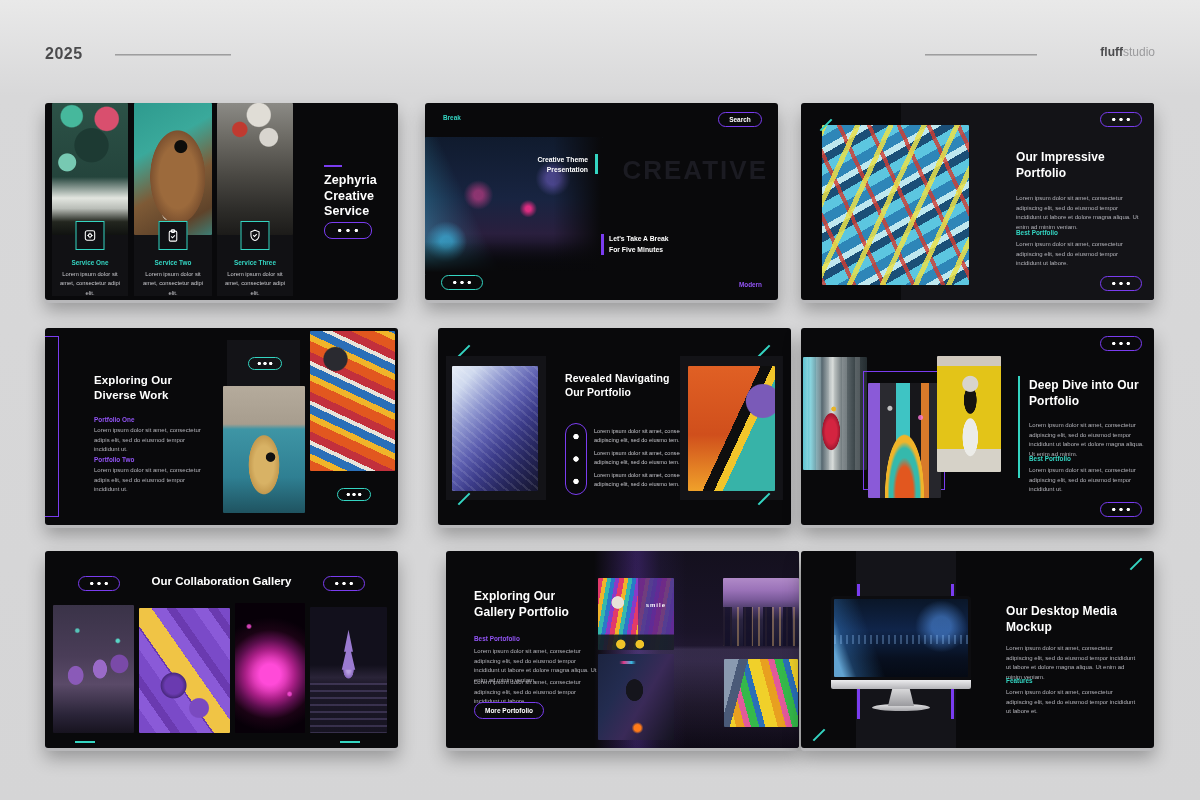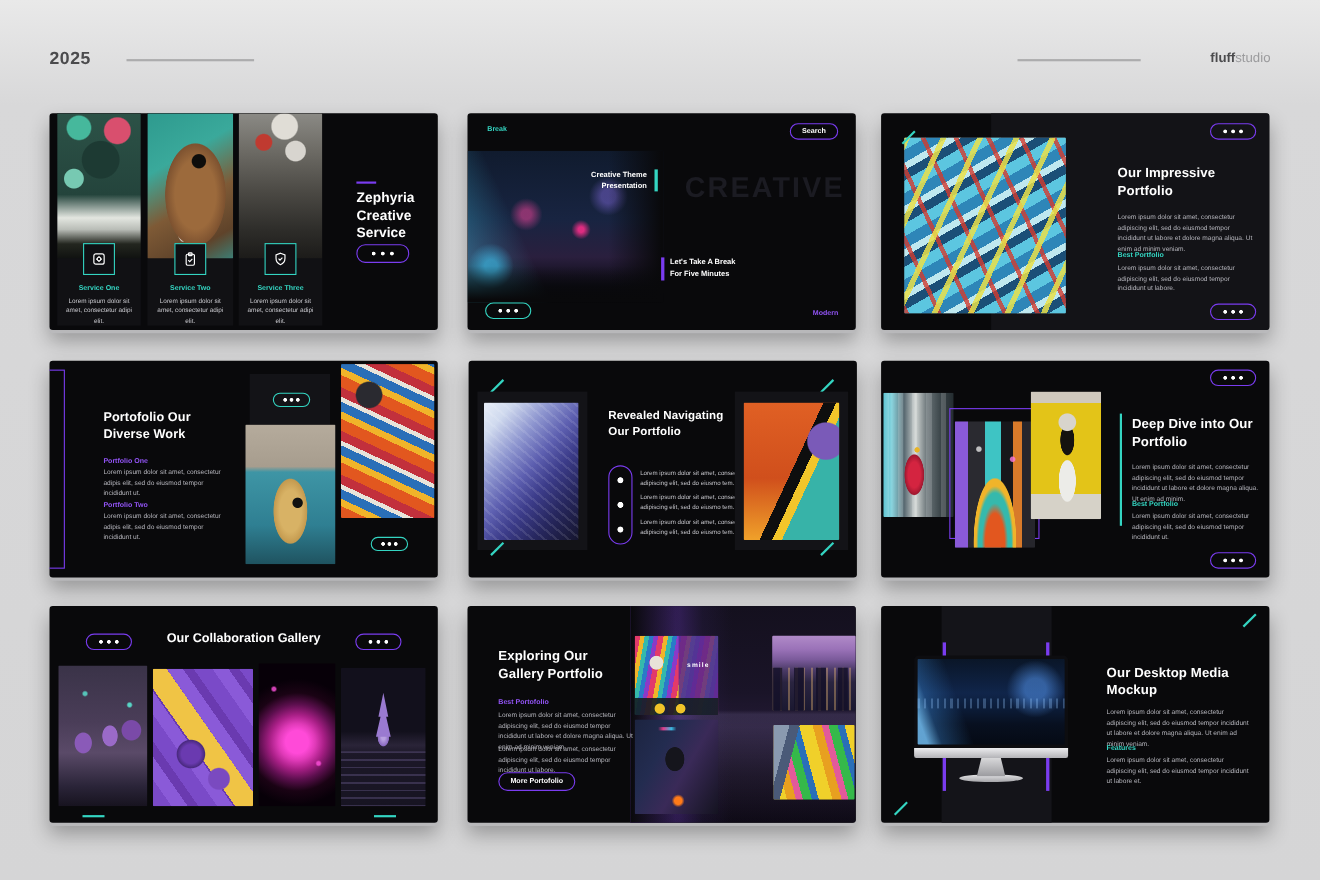--- a/index.html
+++ b/index.html
@@ -13,22 +13,22 @@
   .hdr-line{position:absolute;top:54px;height:2px;background:linear-gradient(180deg,#8f8f90,#c9c9ca)}
   .hdr-line.l{left:115px;width:116px}
   .hdr-line.r{left:925px;width:112px}
   .hdr-brand{position:absolute;right:45px;top:45px;font-size:12px;font-weight:bold;color:#4b4b4d}
   .hdr-brand .light{color:#9b9b9d;font-weight:normal}
 
   
   .slide{position:absolute;width:353px;height:197px;background:#09090b;border-radius:3px;overflow:hidden;
          box-shadow:0 3px 0 rgba(186,186,188,.9),0 10px 18px rgba(0,0,0,.30)}
   #s1{left:45px;top:103px}#s2{left:425px;top:103px}#s3{left:801px;top:103px}
-  #s4{left:45px;top:328px}#s5{left:426px;top:328px}#s6{left:801px;top:328px}
-  #s7{left:45px;top:551px}#s8{left:425px;top:551px}#s9{left:801px;top:551px}
+  #s4{left:45px;top:328px}#s5{left:438px;top:328px}#s6{left:801px;top:328px}
+  #s7{left:45px;top:551px}#s8{left:446px;top:551px}#s9{left:801px;top:551px}
 
   
   .tt{position:absolute;color:#fff;font-weight:bold;font-size:11.5px;line-height:1.3;letter-spacing:.1px}
   .tb{position:absolute;color:#b4b4bb;font-size:6px;line-height:1.62}
   .ts{position:absolute;font-size:6.4px;font-weight:bold}
   .c-teal{color:#34d5c2}.c-purple{color:#9254f5}
   .dots{position:absolute;width:40px;height:13px;border:1.2px solid #7a3cf0;border-radius:8px;
         background-image:radial-gradient(circle at 32% 50%,#fff 0 1.4px,transparent 2px),
                          radial-gradient(circle at 50% 50%,#fff 0 1.4px,transparent 2px),
                          radial-gradient(circle at 68% 50%,#fff 0 1.4px,transparent 2px)}
@@ -272,21 +272,21 @@
   <div class="dots" style="right:12px;top:9px"></div>
   <div class="tt" style="left:215px;top:47px;width:110px;font-size:12px">Our Impressive Portfolio</div>
   <div class="tb" style="left:215px;top:91px;width:128px">Lorem ipsum dolor sit amet, consectetur adipiscing elit, sed do eiusmod tempor incididunt ut labore et dolore magna aliqua. Ut enim ad minim veniam.</div>
   <div class="ts c-teal" style="left:215px;top:126px">Best Portfolio</div>
   <div class="tb" style="left:215px;top:137px;width:128px">Lorem ipsum dolor sit amet, consectetur adipiscing elit, sed do eiusmod tempor incididunt ut labore.</div>
   <div class="dots" style="right:12px;bottom:9px"></div>
 </div>
 
 <div class="slide" id="s4">
   <div class="s4-bracket"></div>
-  <div class="tt" style="left:49px;top:45px;width:112px">Portofolio Our Diverse Work</div>
+  <div class="tt" style="left:49px;top:45px;width:112px">Exploring Our Diverse Work</div>
   <div class="ts c-purple" style="left:49px;top:88px">Portfolio One</div>
   <div class="tb" style="left:49px;top:98px;width:118px">Lorem ipsum dolor sit amet, consectetur adipis elit, sed do eiusmod tempor incididunt ut.</div>
   <div class="ts c-purple" style="left:49px;top:128px">Portfolio Two</div>
   <div class="tb" style="left:49px;top:138px;width:118px">Lorem ipsum dolor sit amet, consectetur adipis elit, sed do eiusmod tempor incididunt ut.</div>
   <div class="panel" style="left:182px;top:12px;width:73px;height:46px"></div>
   <div class="dots b-teal sm" style="left:203px;top:29px"></div>
   <div class="ph ph-cartoon" style="left:178px;top:58px;width:82px;height:127px"></div>
   <div class="ph ph-graffvivid" style="left:265px;top:3px;width:85px;height:140px"></div>
   <div class="dots b-teal sm" style="left:292px;top:160px"></div>
 </div>

